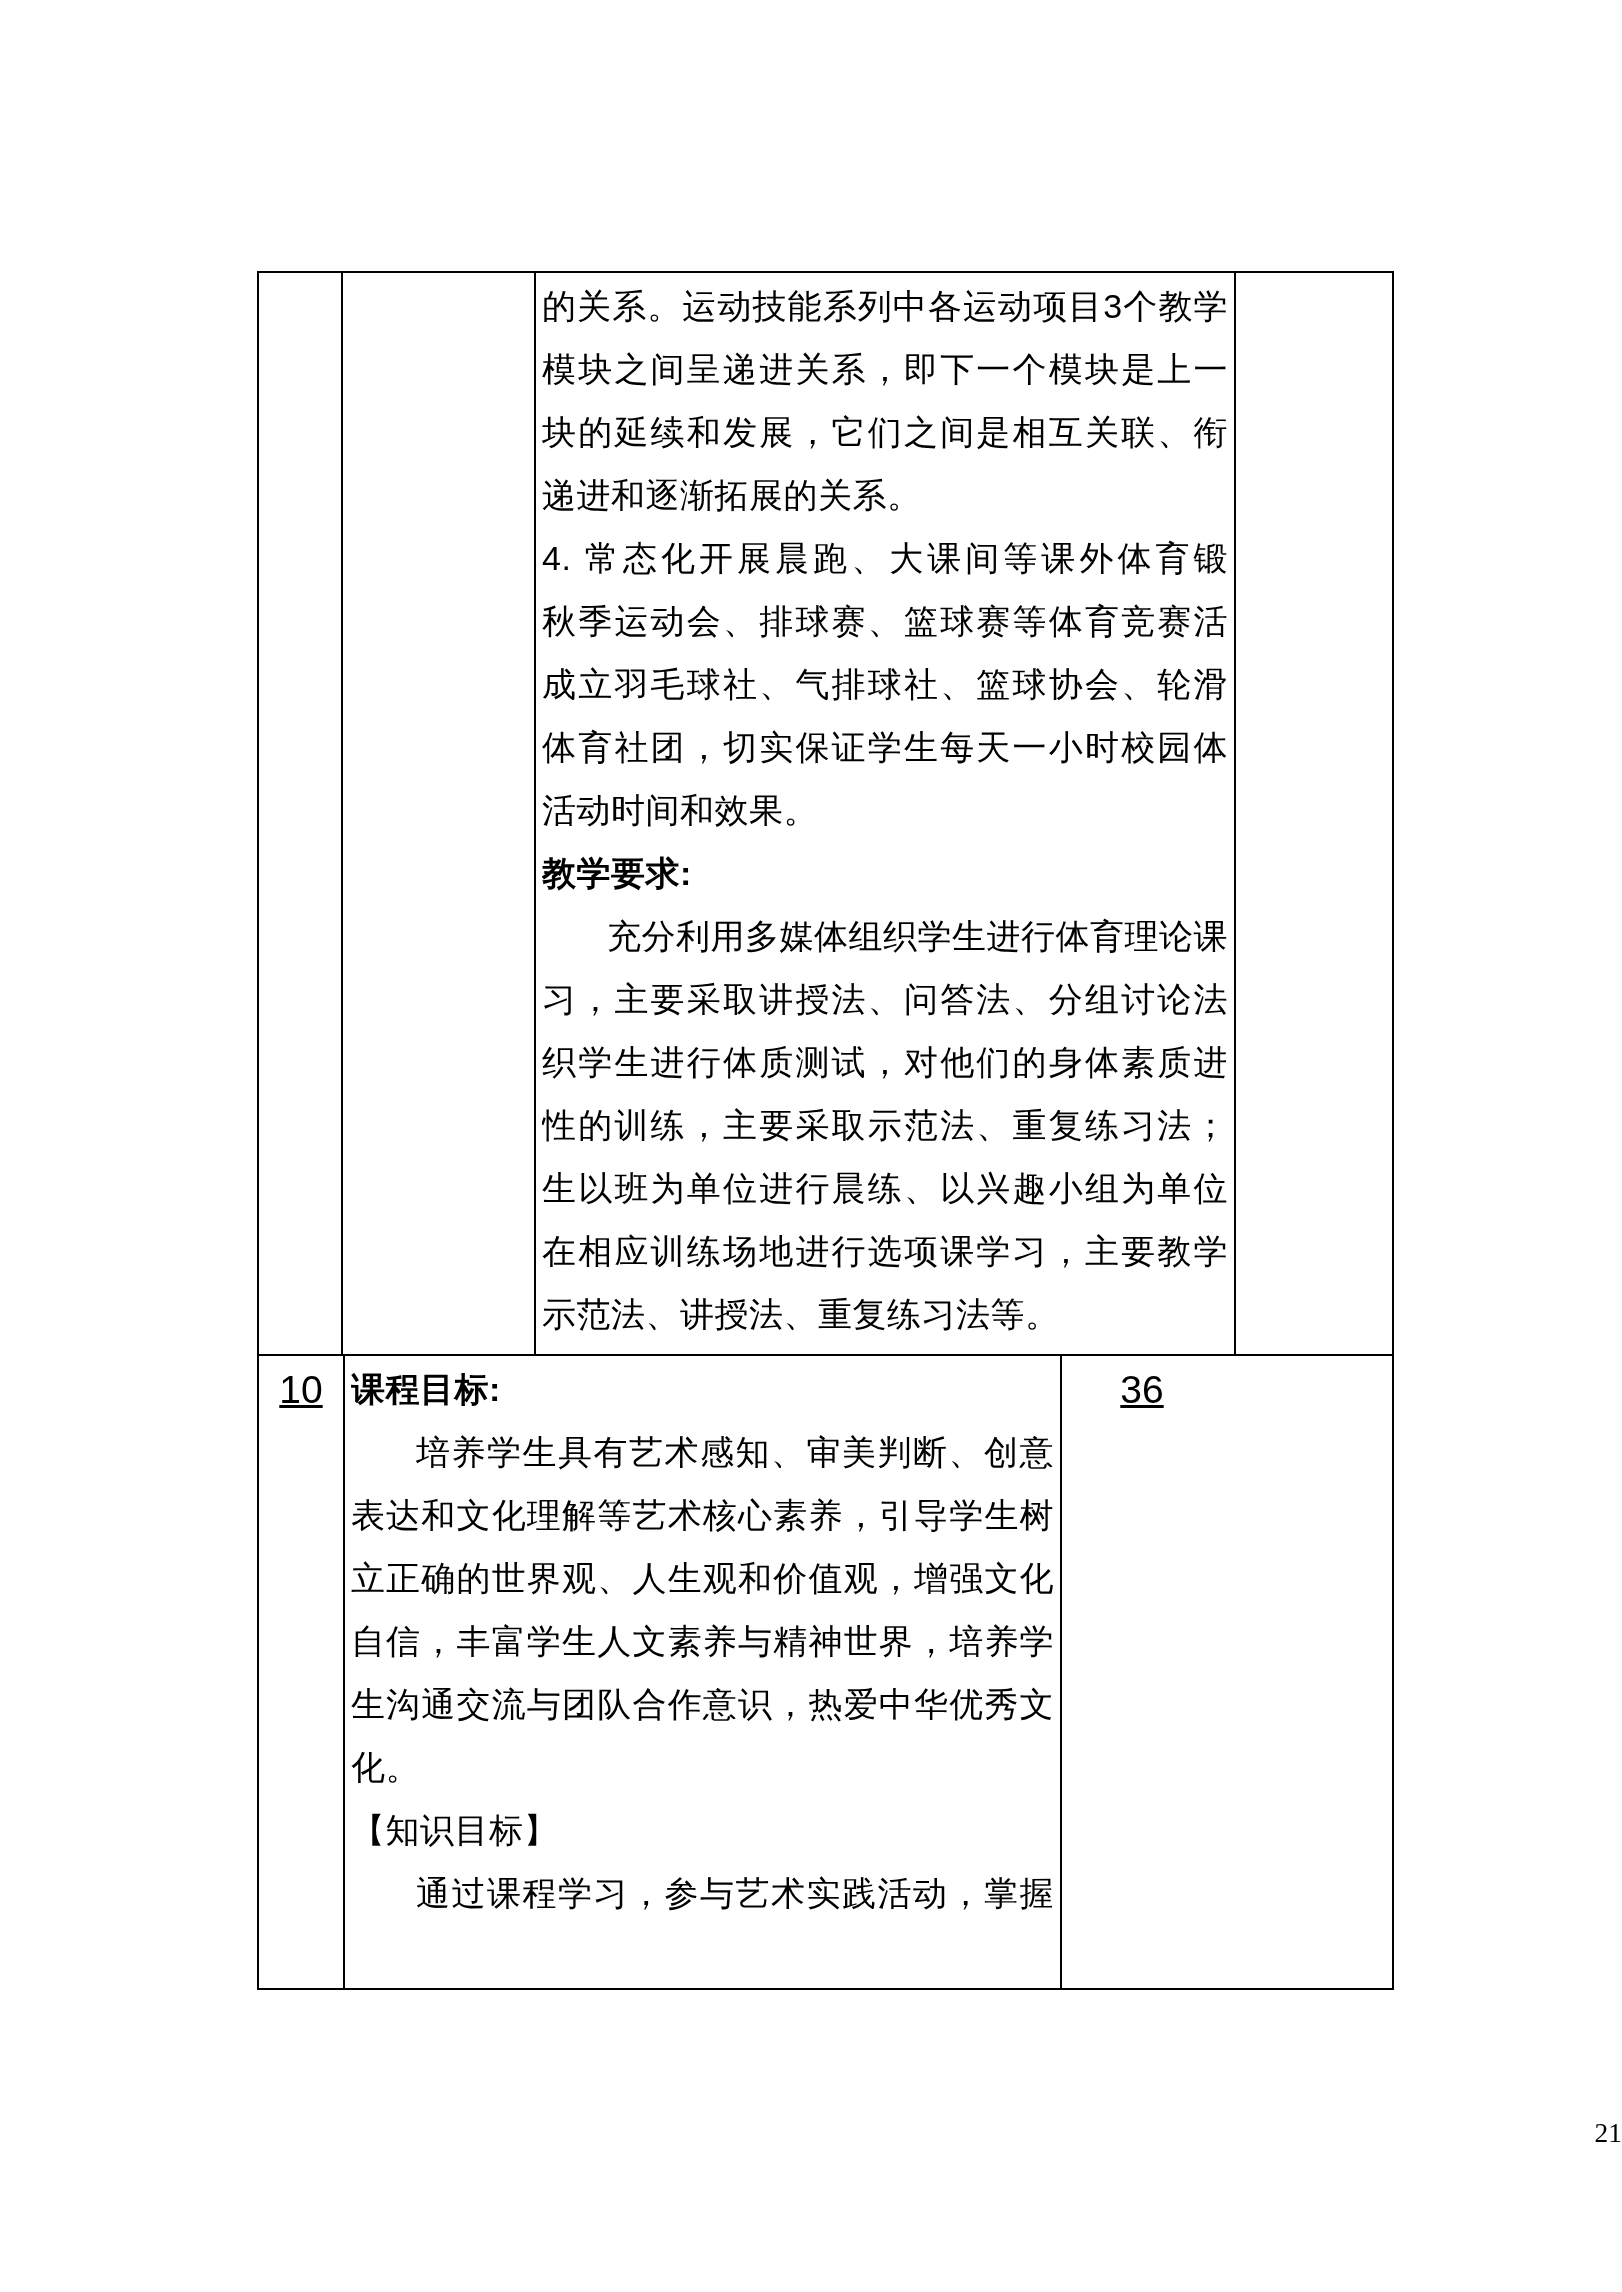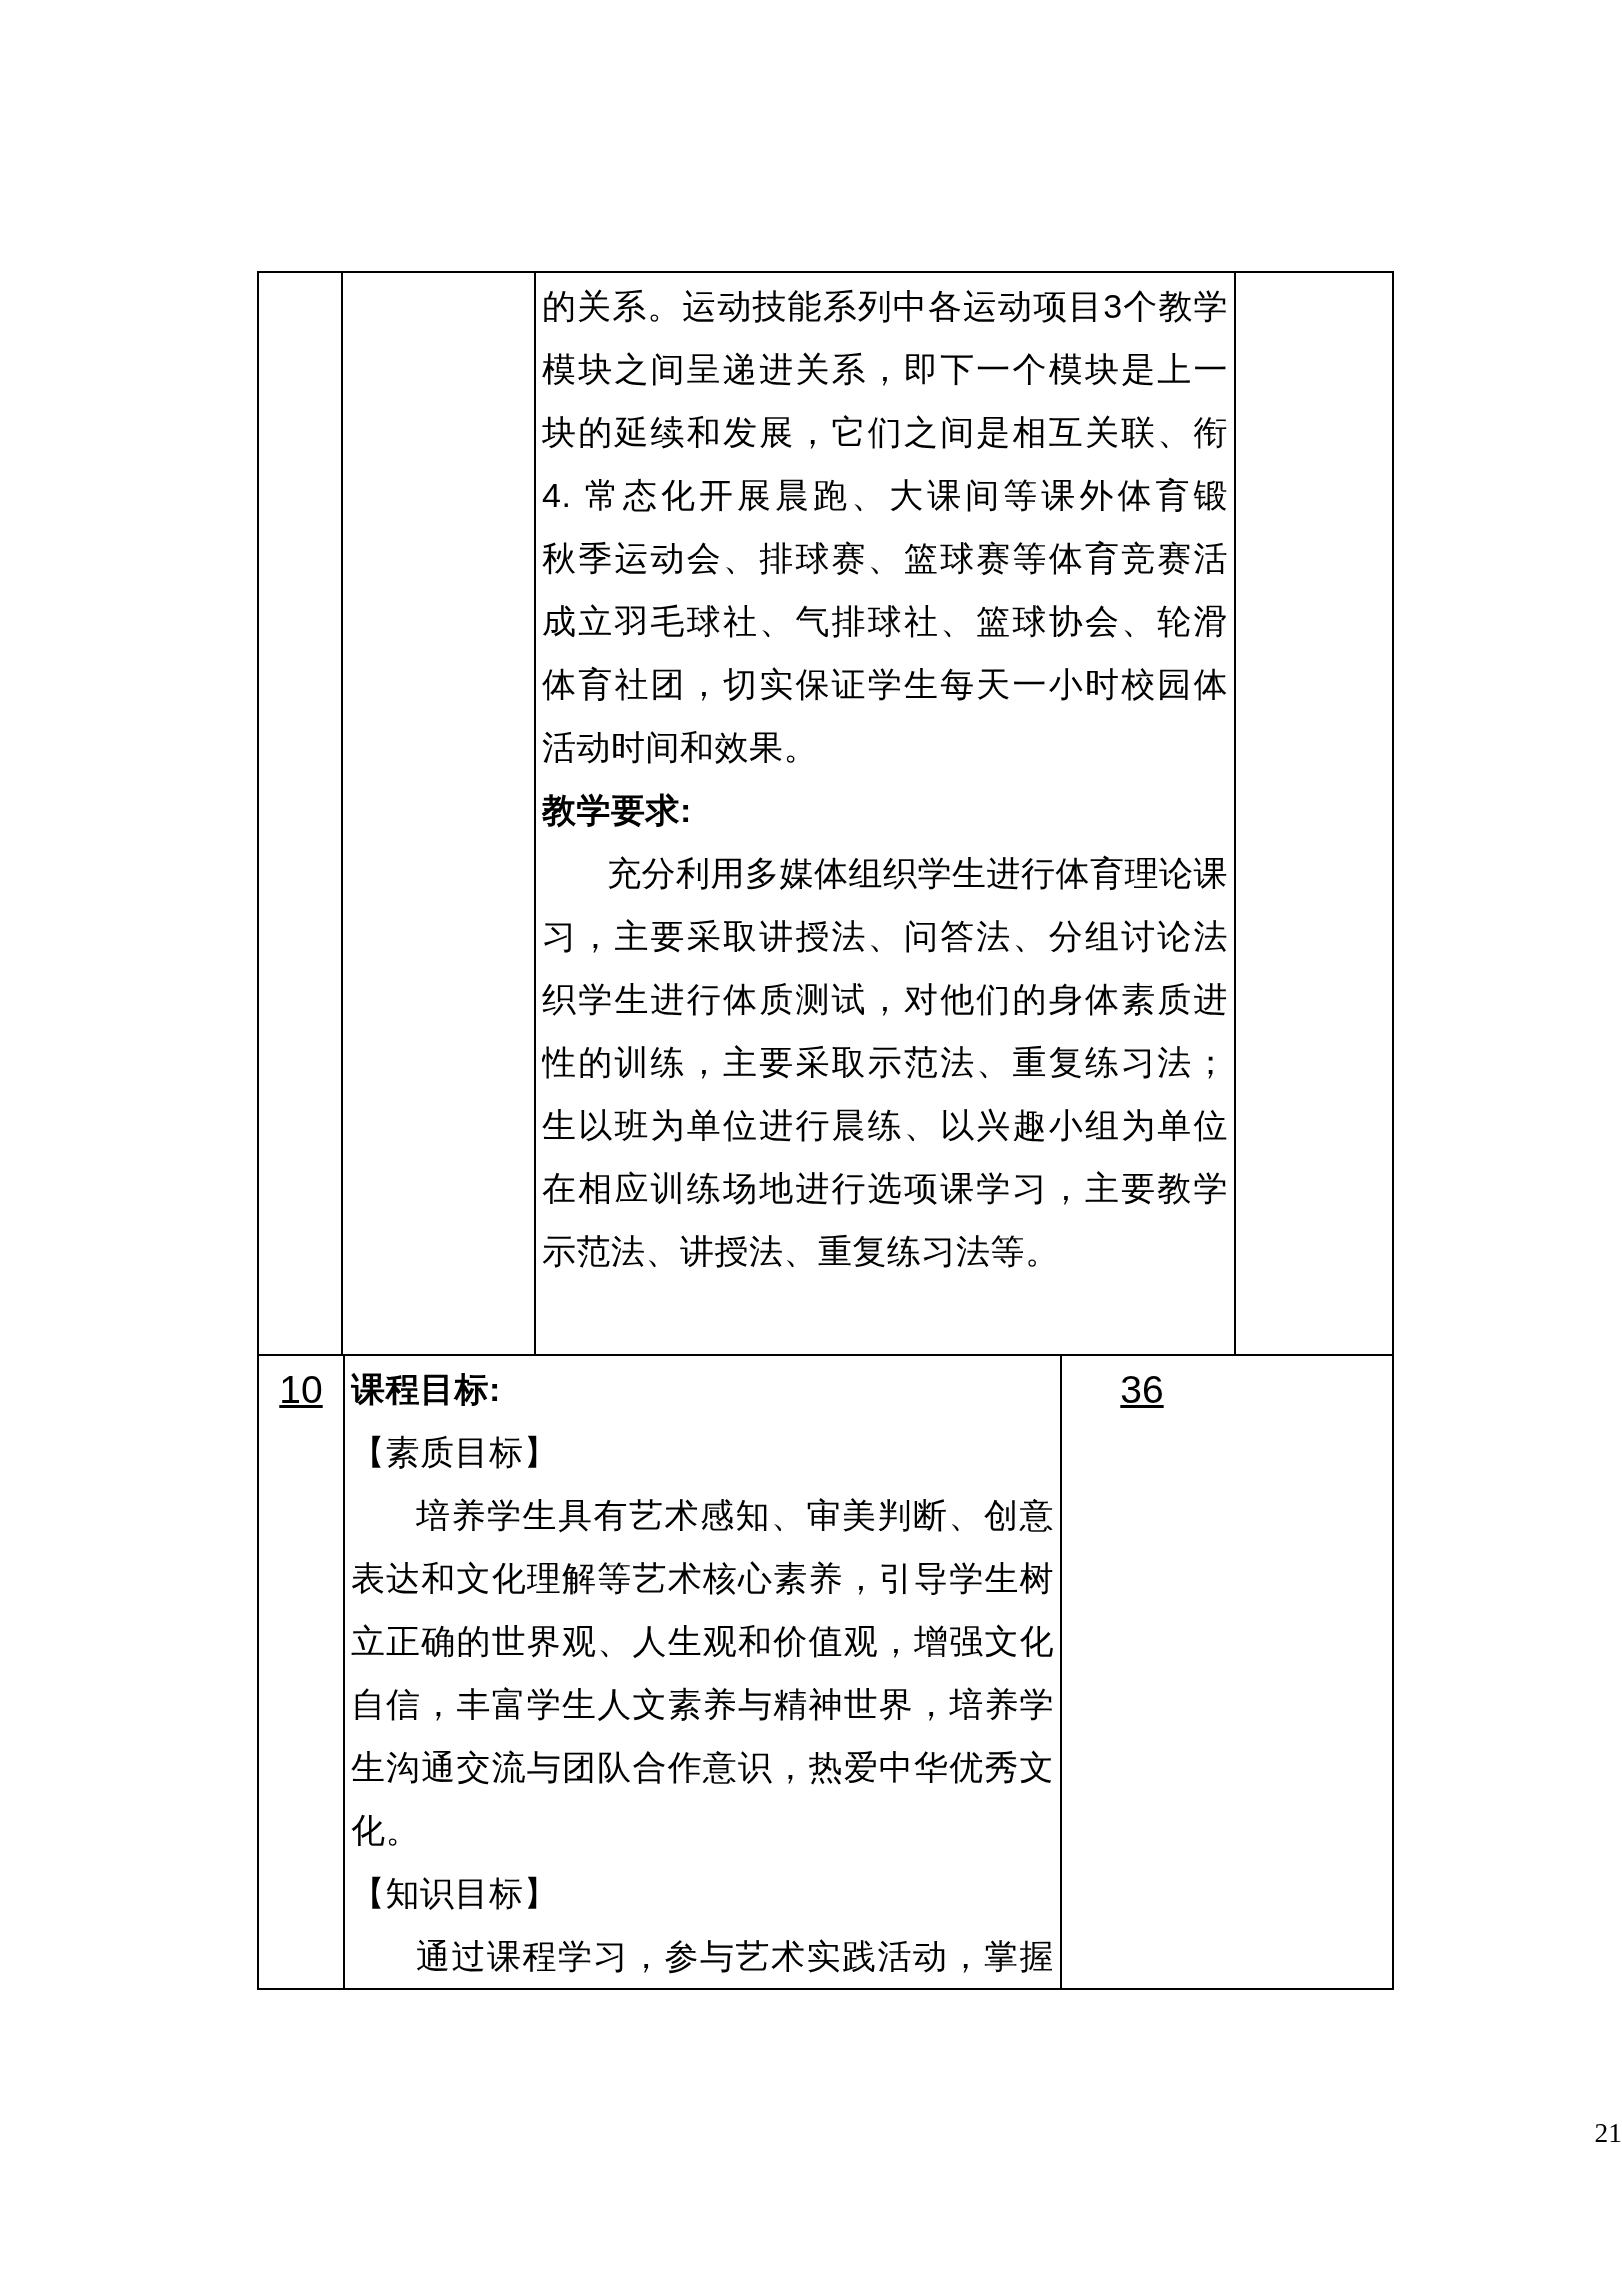--- a/index.html
+++ b/index.html
@@ -84,20 +84,21 @@
         <div class="num-line"></div>
       </div>
       <div class="cell c2">
         <div></div>
       </div>
       <div class="cell c3">
         <div>
             <div class="tline fill">的关系。运动技能系列中各运动项目3个教学</div>
             <div class="tline fill">模块之间呈递进关系，即下一个模块是上一个模</div>
             <div class="tline fill">块的延续和发展，它们之间是相互关联、衔接</div>
+            <div class="tline">递进和逐渐拓展的关系。</div>
             <div class="tline fill">4. 常态化开展晨跑、大课间等课外体育锻炼；</div>
             <div class="tline fill">秋季运动会、排球赛、篮球赛等体育竞赛活动；</div>
             <div class="tline fill">成立羽毛球社、气排球社、篮球协会、轮滑社等</div>
             <div class="tline fill">体育社团，切实保证学生每天一小时校园体育</div>
             <div class="tline">活动时间和效果。</div>
             <div class="tline bold">教学要求:</div>
             <div class="tline indent fill">充分利用多媒体组织学生进行体育理论课学</div>
             <div class="tline fill">习，主要采取讲授法、问答法、分组讨论法等；组</div>
             <div class="tline fill">织学生进行体质测试，对他们的身体素质进行针对</div>
             <div class="tline fill">性的训练，主要采取示范法、重复练习法；组织学</div>
@@ -111,21 +112,20 @@
       </div>
     </div>
 
     <div class="trow r1">
       <div class="cell c1">
         <div class="num-line">10</div>
       </div>
       <div class="cell c3">
         <div>
             <div class="tline bold">课程目标:</div>
-            <div class="tline">【素质目标】</div>
             <div class="tline indent fill">培养学生具有艺术感知、审美判断、创意</div>
             <div class="tline fill">表达和文化理解等艺术核心素养，引导学生树</div>
             <div class="tline fill">立正确的世界观、人生观和价值观，增强文化</div>
             <div class="tline fill">自信，丰富学生人文素养与精神世界，培养学</div>
             <div class="tline fill">生沟通交流与团队合作意识，热爱中华优秀文</div>
             <div class="tline">化。</div>
             <div class="tline">【知识目标】</div>
             <div class="tline indent fill">通过课程学习，参与艺术实践活动，掌握</div>
           </div>
       </div>

